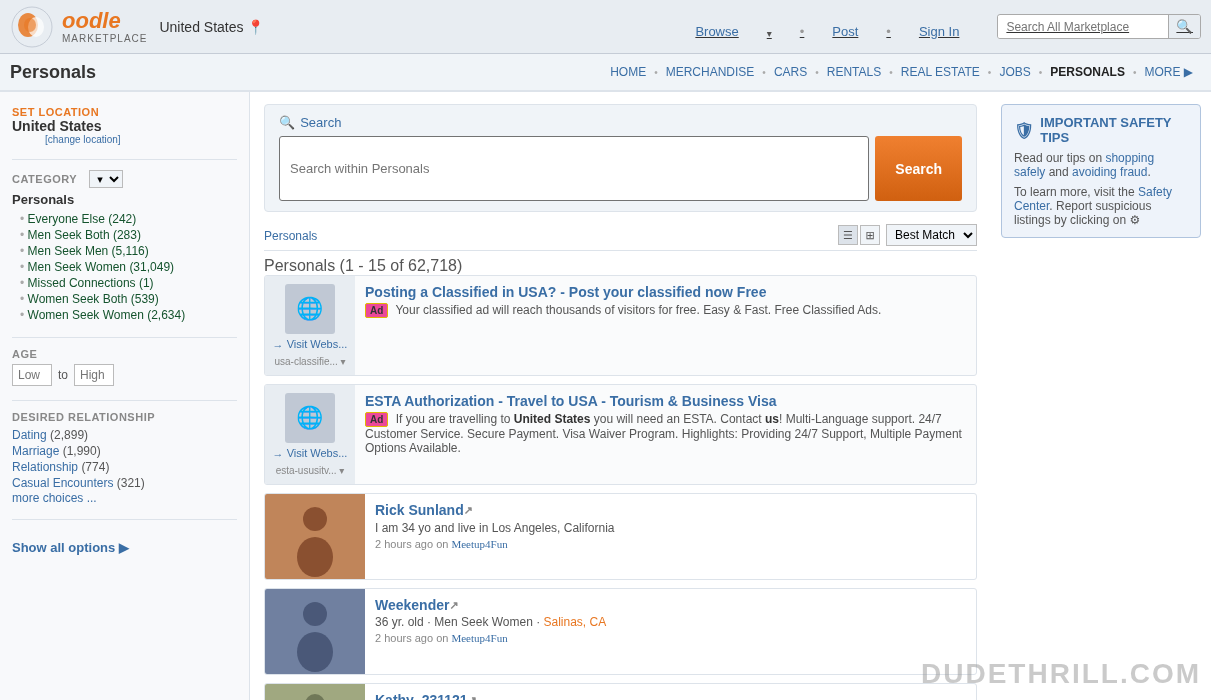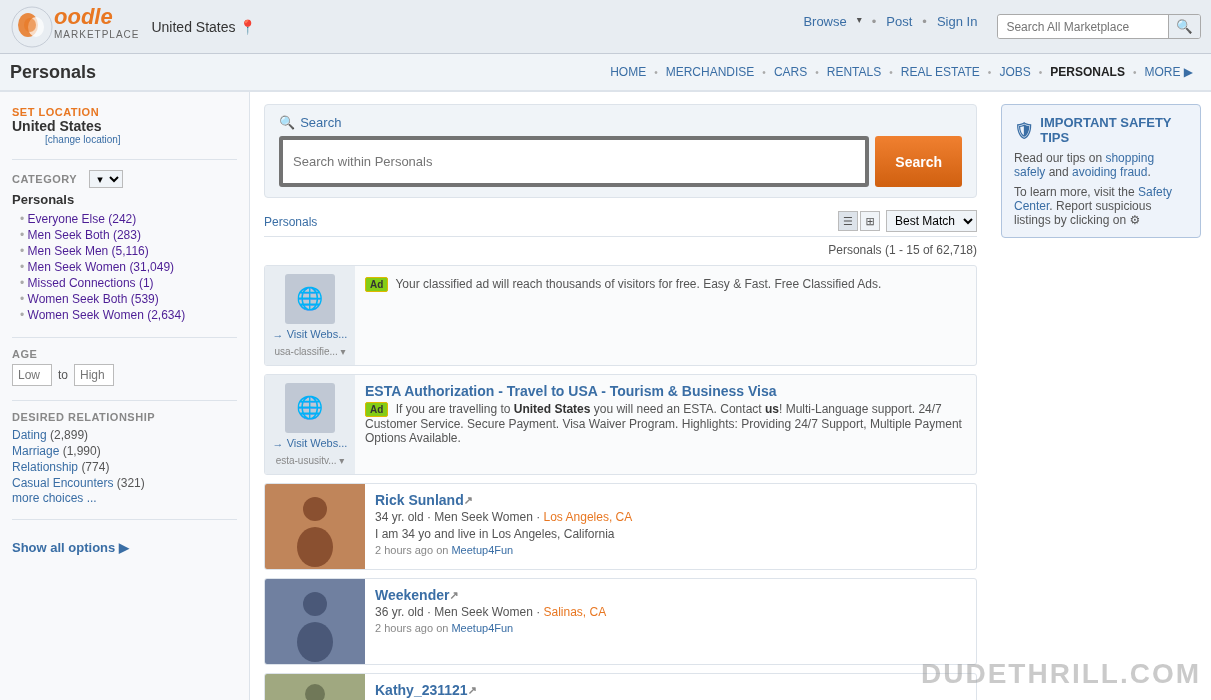--- a/index.html
+++ b/index.html
@@ -9,20 +9,22 @@
     #header {
       background: #e8edf2;
       border-bottom: 1px solid #c5ccd6;
       padding: 0 10px;
       display: flex;
       align-items: center;
       height: 54px;
     }
     #logo-area {
       display: flex;
+      align-items: center;
+      gap: 8px;
       flex: 0 0 auto;
     }
     #logo-icon {
       width: 44px;
       height: 44px;
     }
     #logo-text {
       display: flex;
       flex-direction: column;
       line-height: 1.1;
@@ -44,23 +46,24 @@
       color: #333;
       margin-left: 12px;
       display: flex;
       align-items: center;
       gap: 4px;
     }
     #header-location .pin-icon { color: #e87722; font-size: 14px; }
     #header-nav {
       margin-left: auto;
       display: flex;
-      align-items: flex-start;
-      gap: 10px;
+      align-items: flex-end;
+      gap: 28px;
       font-size: 13px;
+      text-decoration: underline;
     }
     #header-nav a { color: #3a6ea5; text-decoration: none; }
     .dot-sep { color: #999; }
     #search-all {
       display: flex;
       align-items: center;
       border: 1px solid #aaa;
       border-radius: 3px;
       background: #fff;
       overflow: hidden;
@@ -179,21 +182,21 @@
     .cat-list li {
       padding: 1px 0 1px 8px;
       font-size: 12px;
       color: #555;
     }
     .cat-list li::before {
       content: "• ";
       color: #aaa;
     }
     .cat-list li a {
-      color: #4c1d95;
+      color: #14532d;
       text-decoration: none;
     }
     .age-section { margin-bottom: 14px; }
     .age-row {
       display: flex;
       align-items: center;
       gap: 6px;
       margin-top: 4px;
     }
     .age-row input {
@@ -244,22 +247,22 @@
       font-size: 13px;
       color: #3a6ea5;
       margin-bottom: 6px;
     }
     .search-input-row {
       display: flex;
       gap: 6px;
     }
     .search-input-row input {
       flex: 1;
-      border: 4px solid #737373;
-      padding: 14px 10px;
+      border: 1px solid #737373;
+      padding: 24px 10px;
       font-size: 13px;
       color: #999;
       border-radius: 3px;
     }
     .search-btn {
       background: linear-gradient(to bottom, #f08030, #d06010);
       color: #fff;
       border: none;
       padding: 6px 20px;
       font-size: 14px;
@@ -294,24 +297,23 @@
       color: #555;
     }
     .view-icon.active { background: #dde3ea; }
     .sort-select {
       font-size: 12px;
       border: 1px solid #bbb;
       background: #f0f4f8;
       padding: 2px 4px;
     }
     #results-count {
-      font-size: 12px;
+      font-size: 16px;
       color: #555;
-      margin-bottom: 8px;
-      text-align: right;
+      margin-bottom: 0;
     }
 
     
     .ad-listing {
       display: flex;
       border: 1px solid #dde3ea;
       border-radius: 3px;
       margin-bottom: 8px;
       background: #fafbfc;
       overflow: hidden;
@@ -337,21 +339,21 @@
     .visit-webs {
       font-size: 11px;
       color: #3a6ea5;
       cursor: pointer;
       white-space: nowrap;
     }
     .ad-body { padding: 8px 10px; flex: 1; }
     .ad-title { font-size: 14px; font-weight: bold; color: #3a6ea5; cursor: pointer; }
     .ad-badge {
       display: inline-block;
-      background: #84cc16;
+      background: #ec4899;
       color: #333;
       font-size: 10px;
       font-weight: bold;
       padding: 1px 4px;
       border-radius: 2px;
       margin-right: 4px;
       border: 1px solid #e0b800;
     }
     .ad-text { font-size: 12px; color: #555; margin-top: 3px; }
     .ad-text strong { color: #333; }
@@ -384,21 +386,21 @@
       color: #3a6ea5;
       cursor: pointer;
       display: flex;
       align-items: center;
     }
     .ext-icon { font-size: 11px; color: #888; }
     .listing-meta { font-size: 12px; color: #555; margin-top: 2px; }
     .listing-meta .loc { color: #e87722; }
     .listing-desc { font-size: 12px; color: #555; margin-top: 3px; }
     .listing-time { font-size: 11px; color: #888; margin-top: 3px; }
-    .listing-time .src { color: #3a6ea5; }
+    .listing-time .src { color: #3a6ea5; font-family: Liberation Serif, serif; }
 
     
     #safety-box {
       background: #eef3fa;
       border: 1px solid #b0c4de;
       border-radius: 4px;
       padding: 10px 12px;
       margin-bottom: 10px;
       font-size: 12px;
       color: #555;
@@ -580,20 +582,21 @@
     </div>
     <div id="results-count">Personals (1 - 15 of 62,718)</div>
 
     <div class="ad-listing">
       <div class="ad-thumb">
         <div class="ad-thumb-icon">🌐</div>
         <span class="visit-webs">→ Visit Webs...</span>
         <div style="font-size:10px;color:#888;margin-top:2px;">usa-classifie... ▾</div>
       </div>
       <div class="ad-body">
+        <div class="ad-title">Posting a Classified in USA? - Post your classified now Free</div>
         <div class="ad-text">
           <span class="ad-badge">Ad</span>
           Your classified ad will reach thousands of visitors for free. Easy &amp; Fast. Free Classified Ads.
         </div>
       </div>
     </div>
 
     <div class="ad-listing">
       <div class="ad-thumb">
         <div class="ad-thumb-icon">🌐</div>
@@ -615,23 +618,20 @@
         <svg width="60" height="80" viewBox="0 0 60 80">
           <rect width="60" height="80" fill="#c0855a"></rect>
           <circle cx="30" cy="22" r="12" fill="#8a5030"></circle>
           <ellipse cx="30" cy="60" rx="18" ry="20" fill="#8a5030"></ellipse>
         </svg>
       </div>
       <div class="listing-body">
         <div class="listing-title">
           <span>Rick Sunland</span>
           <span class="ext-icon">↗</span>
-        </div>
-        <div class="listing-meta">
-          34 yr. old · Men Seek Women · <span class="loc">Los Angeles, CA</span>
         </div>
         <div class="listing-desc">I am 34 yo and live in Los Angeles, California</div>
         <div class="listing-time">2 hours ago on <span class="src">Meetup4Fun</span></div>
       </div>
     </div>
 
     <div class="listing">
       <div class="listing-photo" style="background:#7080a0;">
         <svg width="60" height="80" viewBox="0 0 60 80">
           <rect width="60" height="80" fill="#7080a0"></rect>

